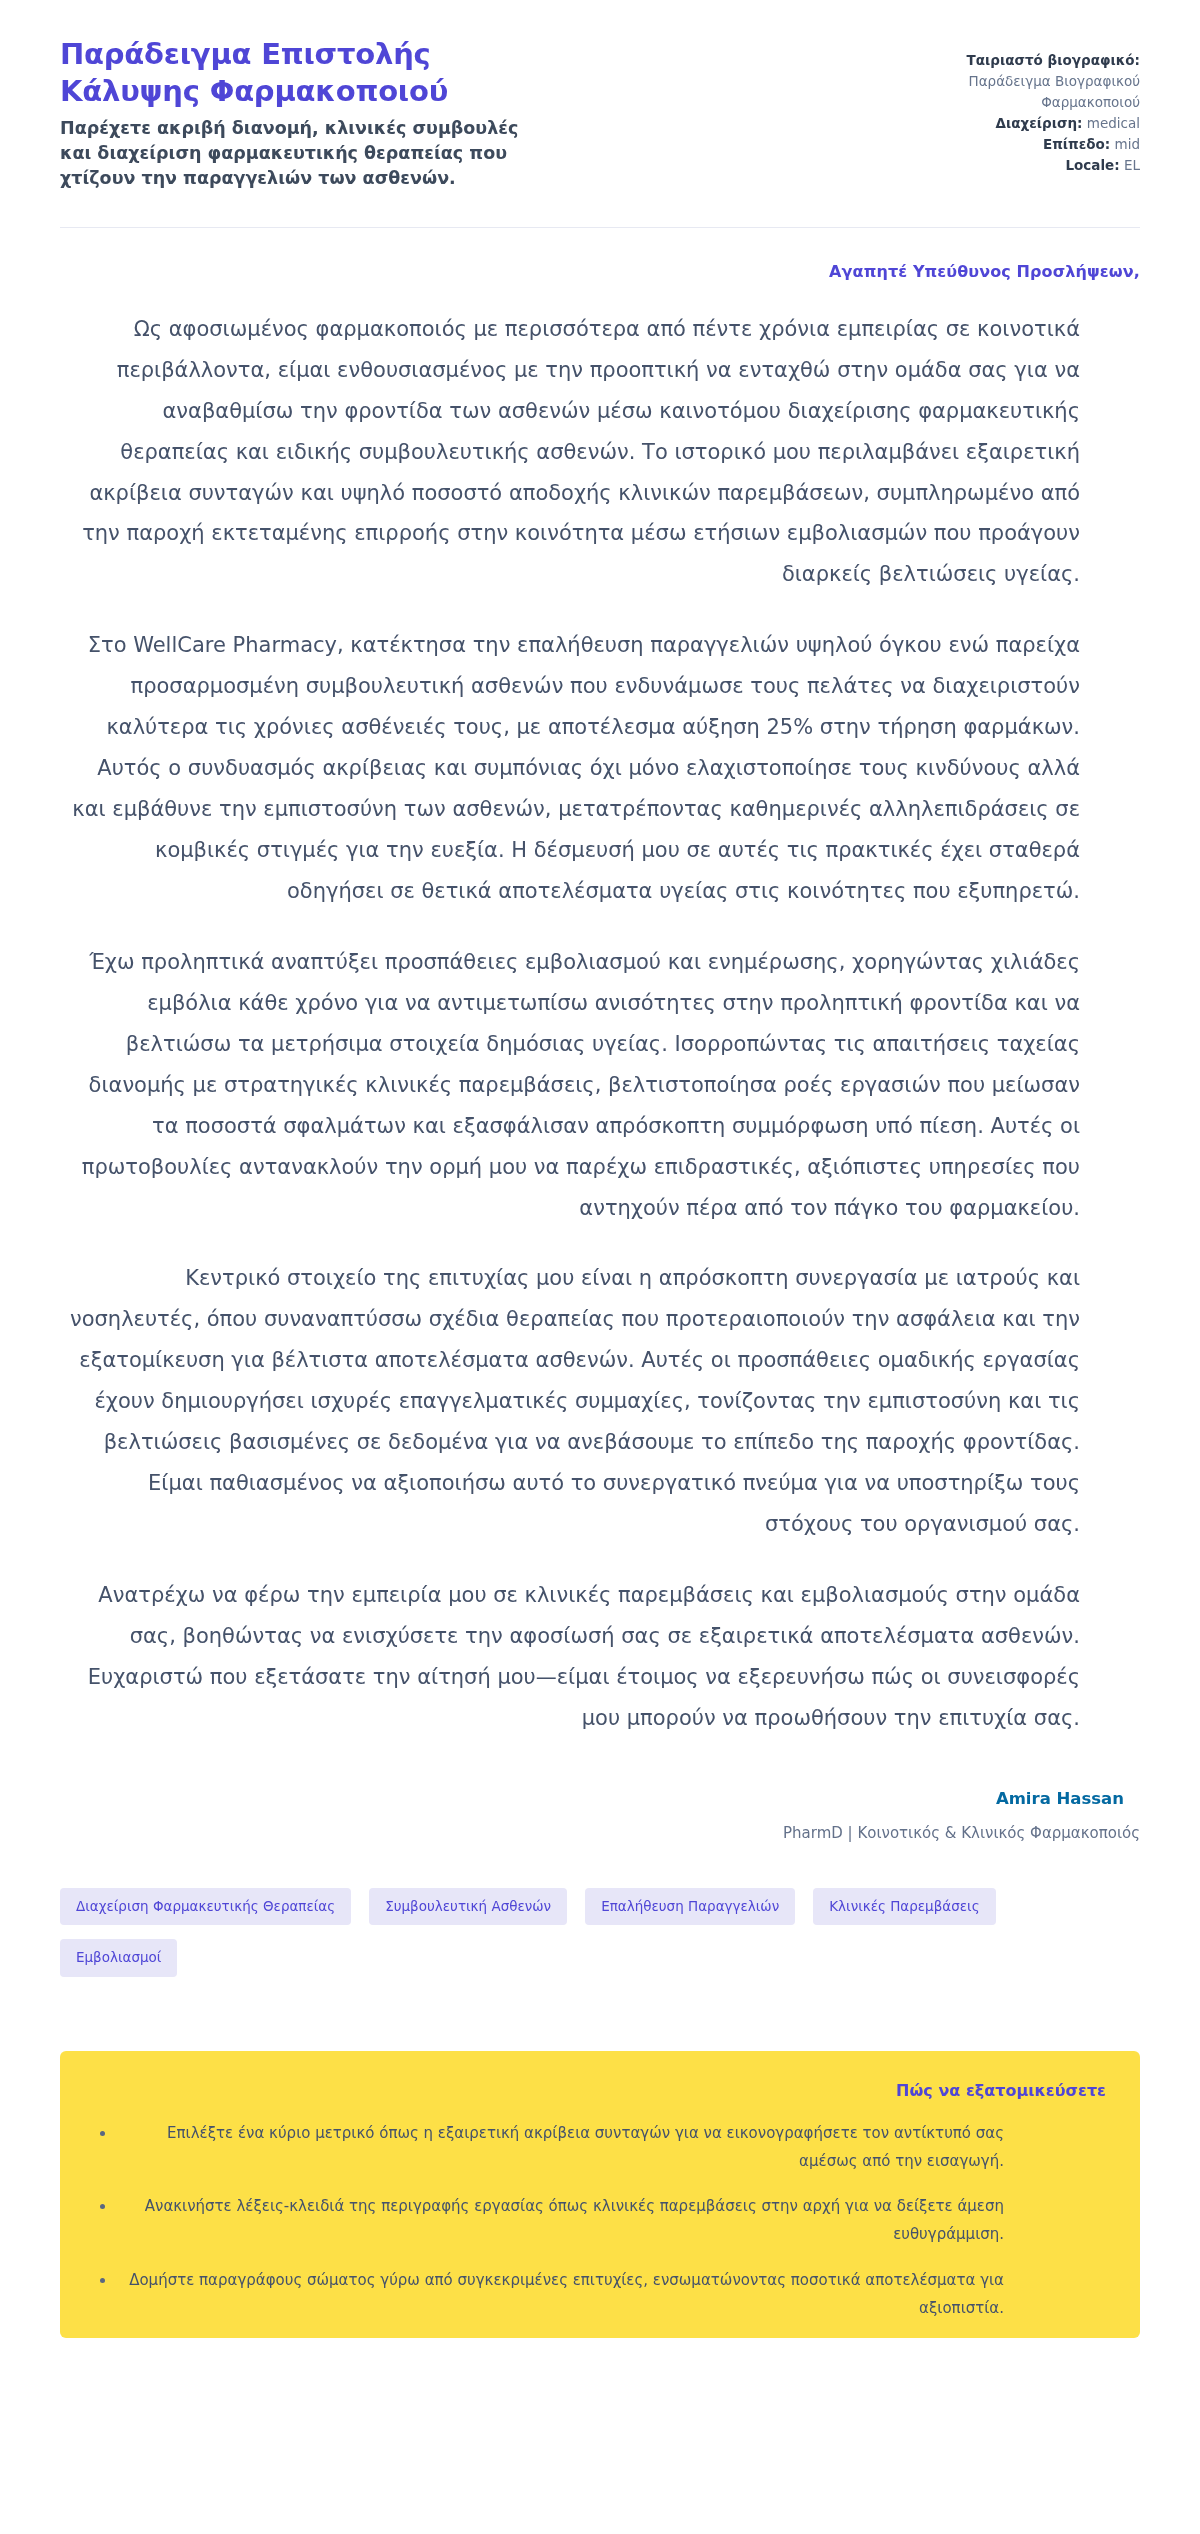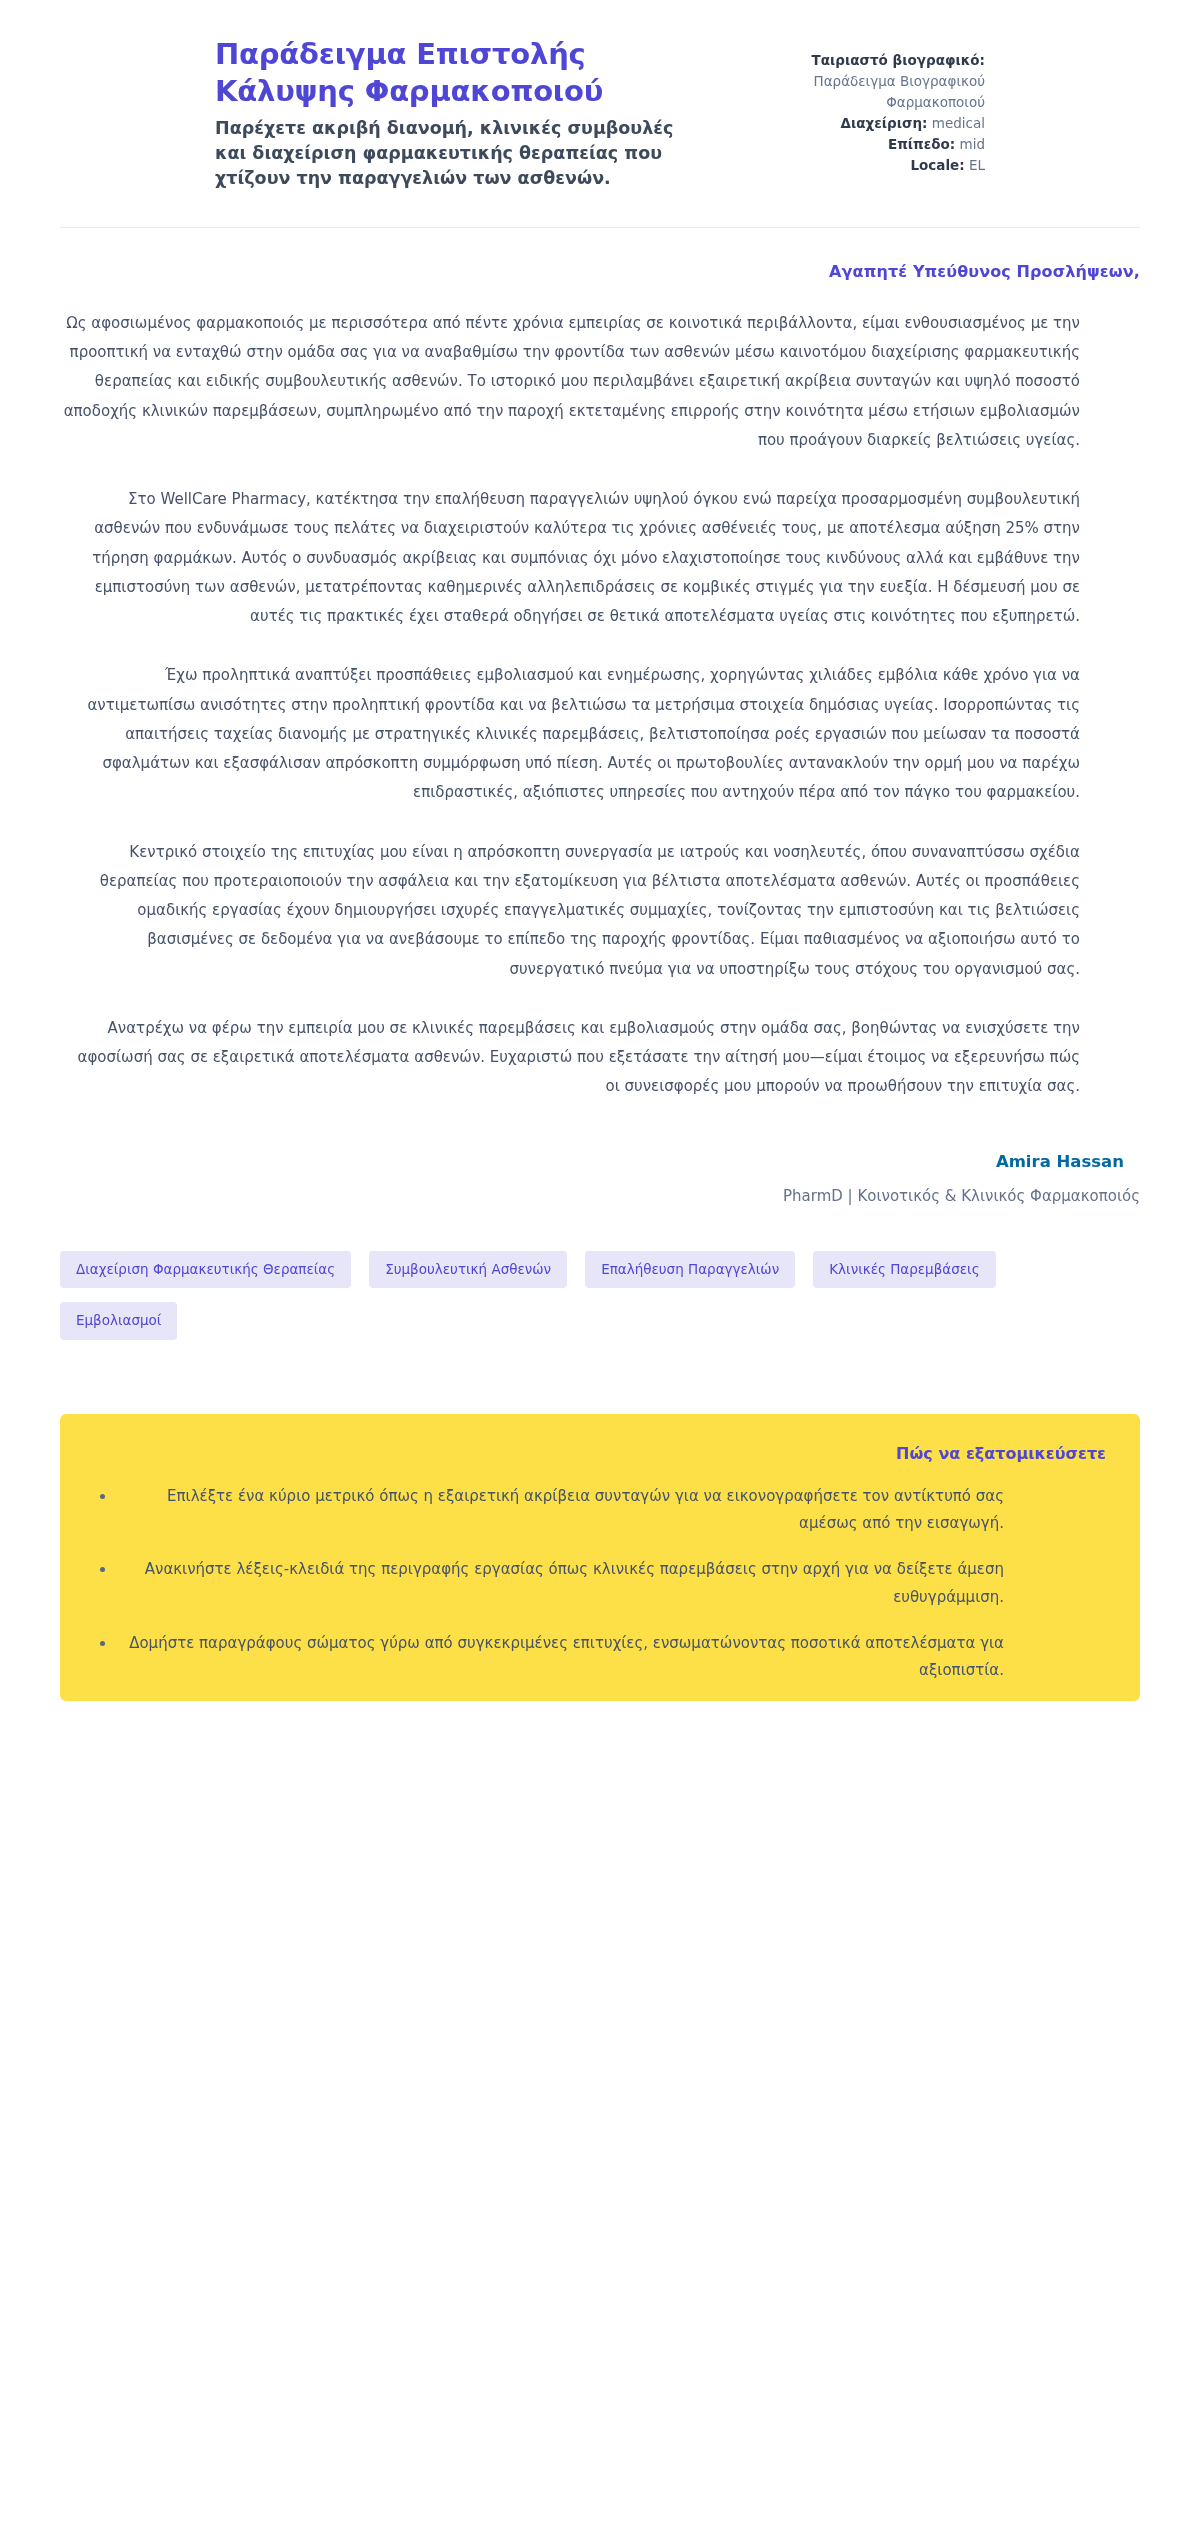--- a/index.html
+++ b/index.html
@@ -18,21 +18,21 @@
   .page {
     width: 1200px;
     box-sizing: border-box;
     padding: 36px 60px 40px 60px;
   }
 
   
   .header {
     display: flex;
     align-items: flex-start;
-    justify-content: center;
+    justify-content: space-between;
     gap: 30px;
   }
   .header-left {
     flex: 1 1 auto;
     max-width: 470px;
   }
   .doc-title {
     margin: 0;
     font-size: 29px;
     line-height: 1.28;
@@ -79,21 +79,21 @@
   }
   .salutation {
     margin: 0 0 28px 0;
     font-size: 16px;
     font-weight: bold;
     color: #4f46d6;
     letter-spacing: 0.1px;
   }
   .para {
     margin: 0 0 30px 0;
-    font-size: 15px;
+    font-size: 21px;
     line-height: 1.95;
     color: #45526a;
     max-width: 1020px;
   }
 
   
   .signature {
     margin-top: 50px;
   }
   .sig-name {

